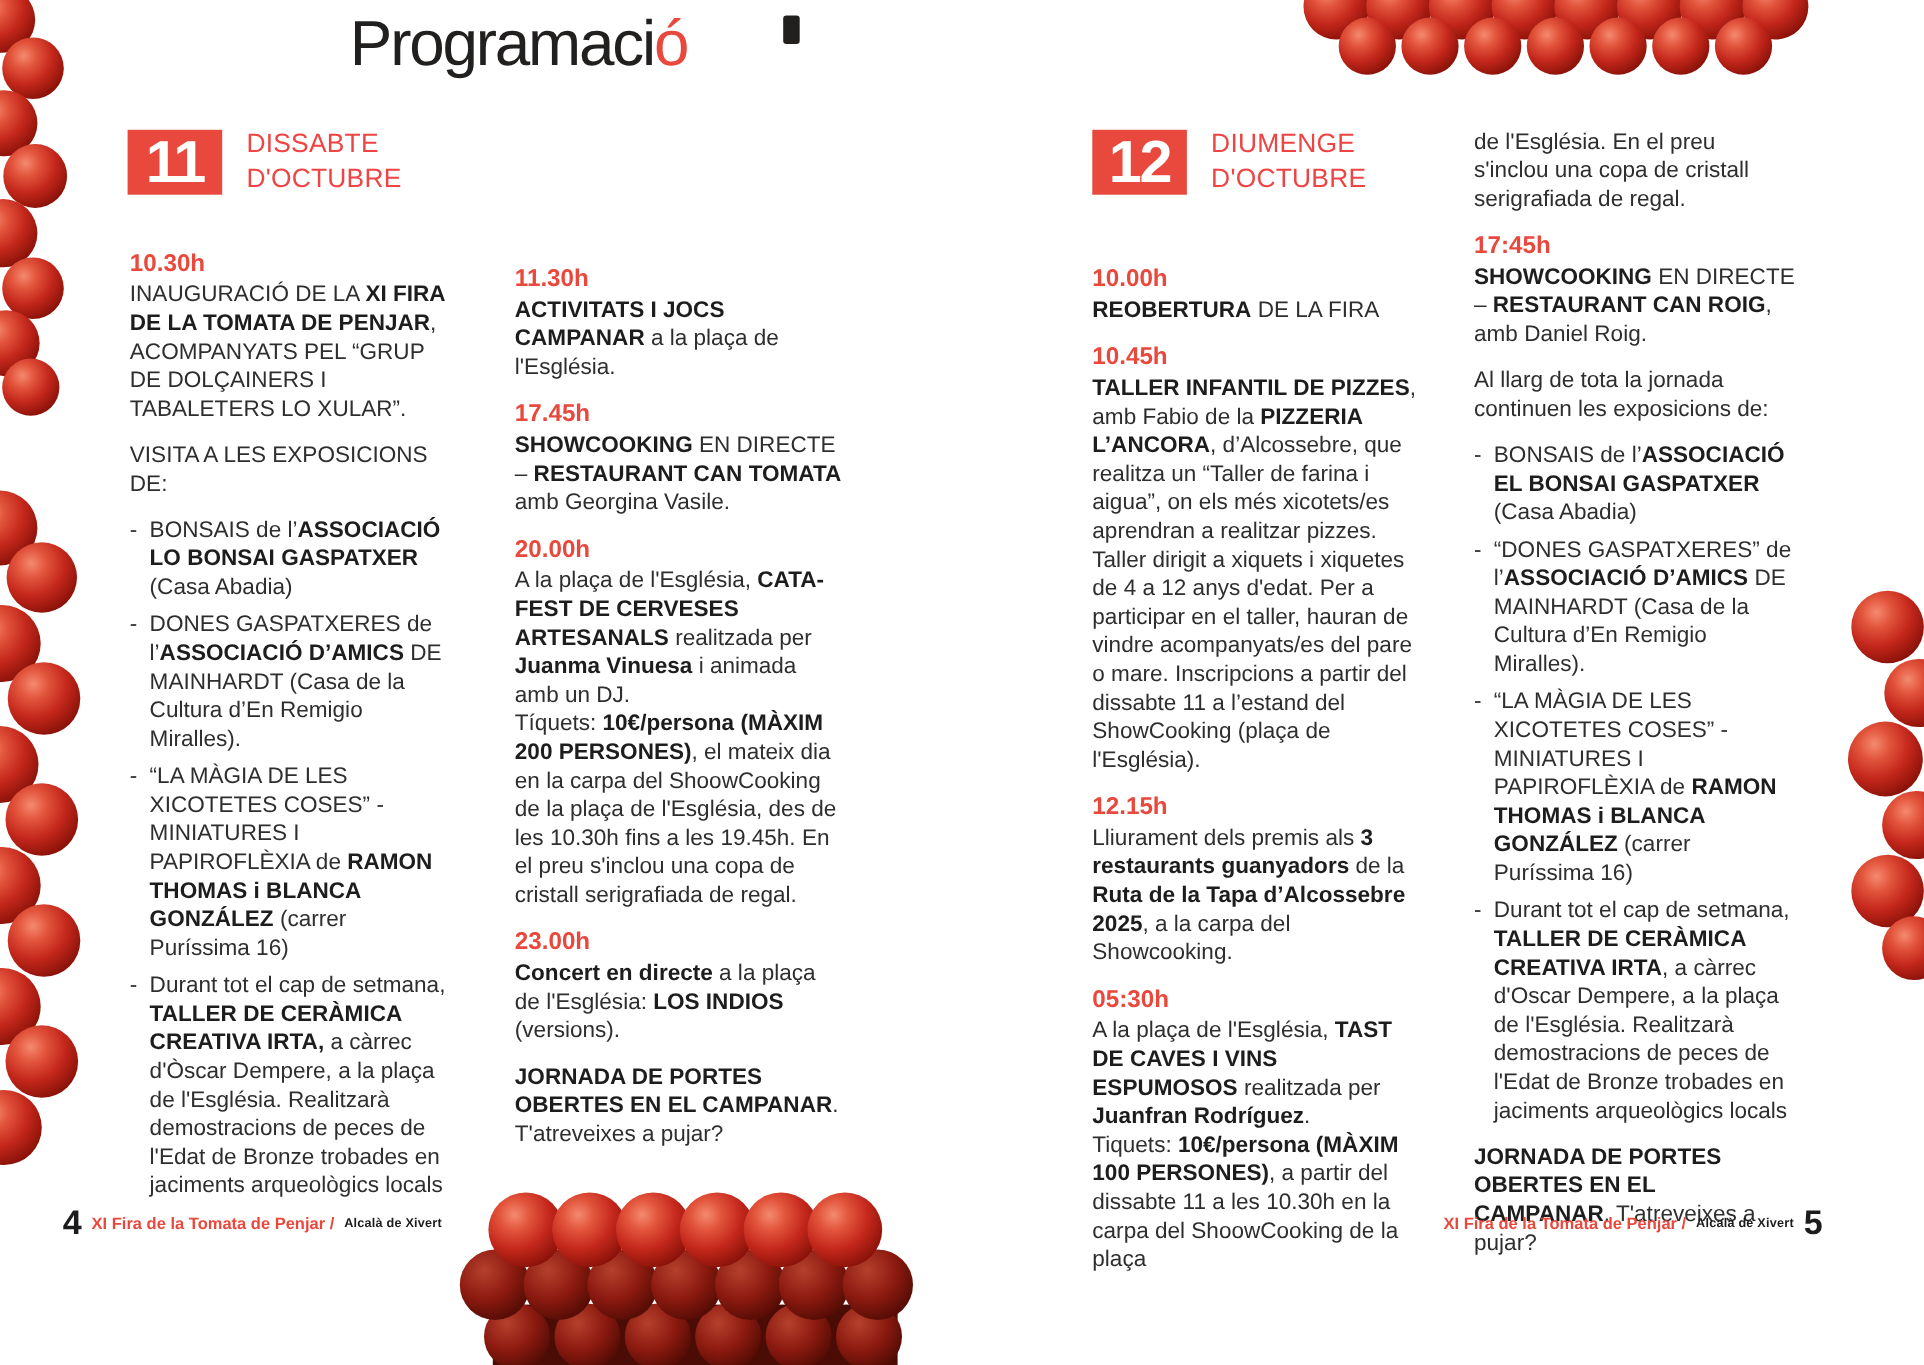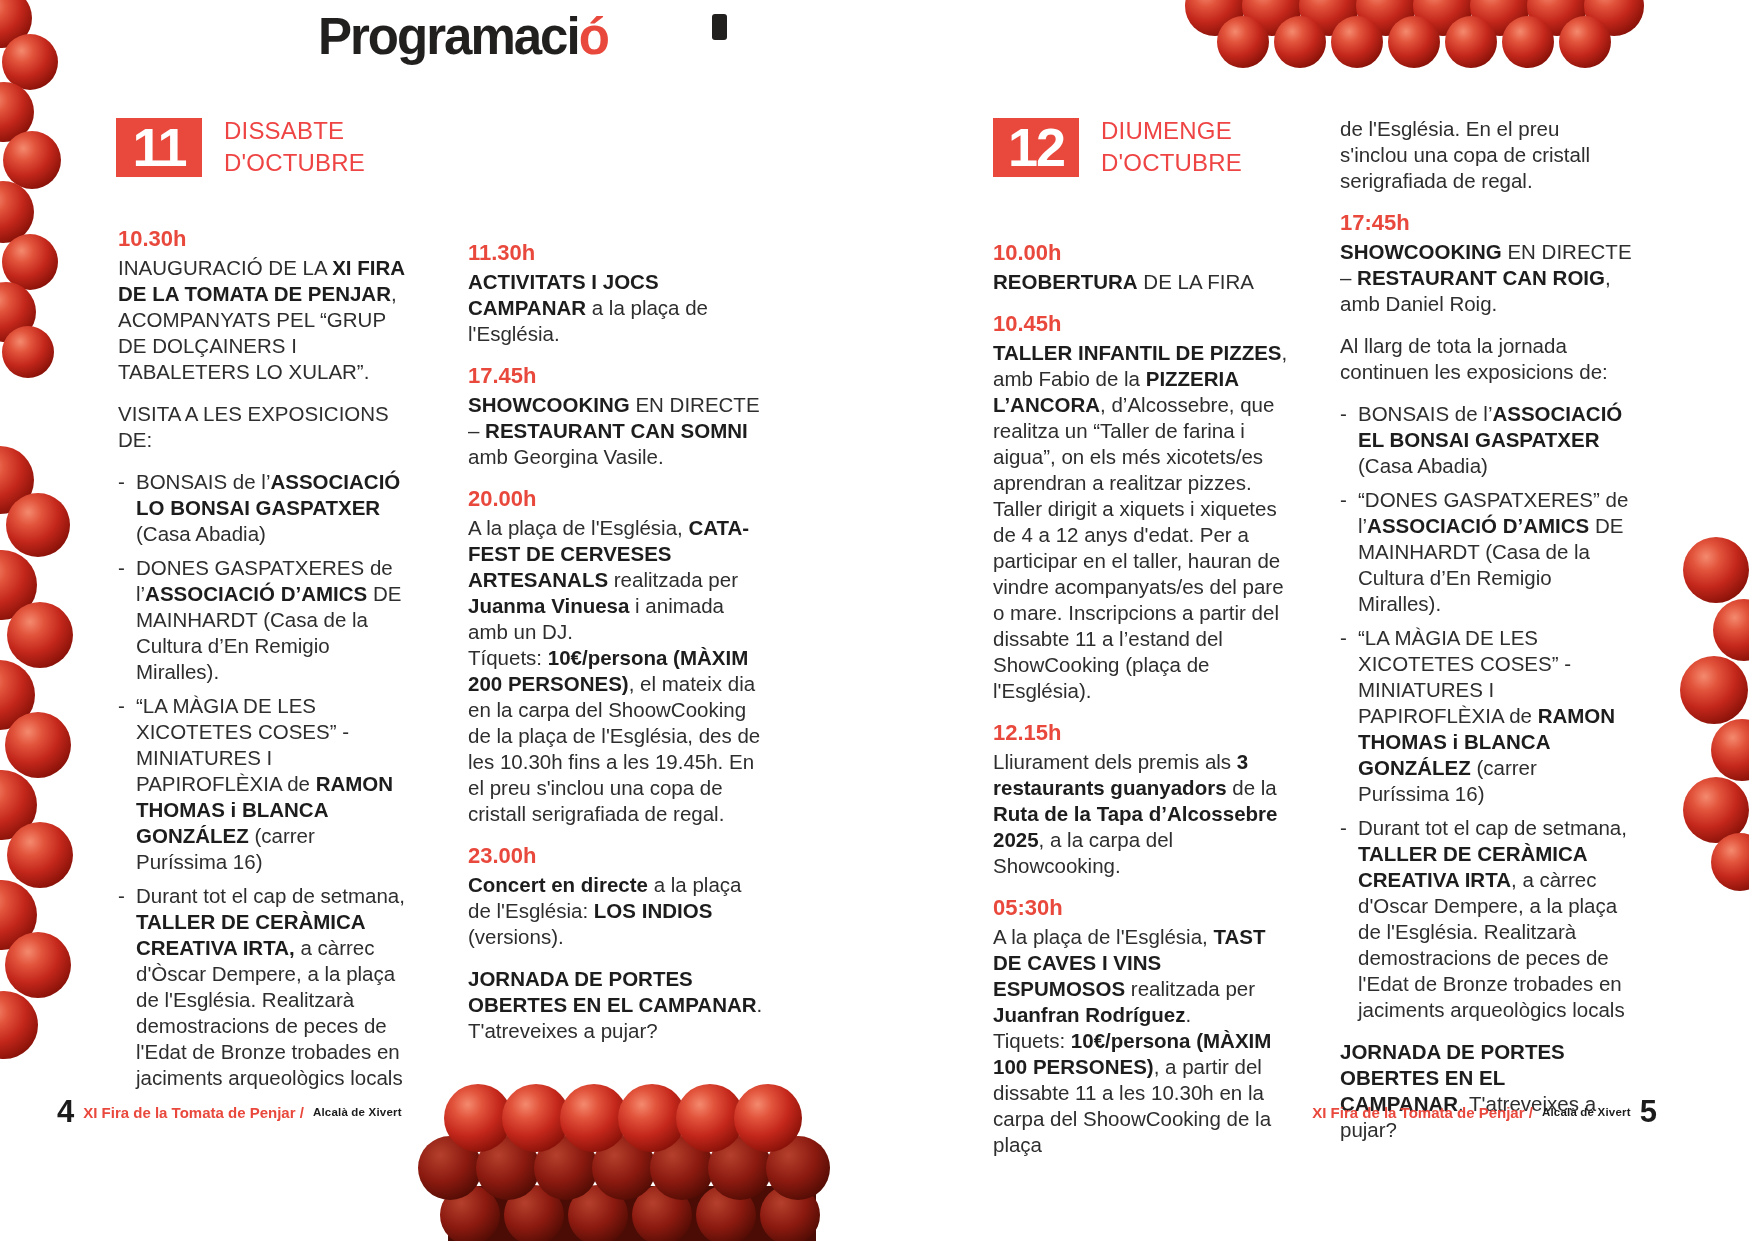--- a/index.html
+++ b/index.html
@@ -8,21 +8,21 @@
     --ink-strong:#1d1d1d;
   }
   html,body{margin:0;padding:0;background:#ffffff;}
   .sheet{
     position:relative;width:1749px;height:1241px;background:#ffffff;
     overflow:hidden;font-family:"Liberation Sans", sans-serif;color:var(--ink);
   }
   .deco{position:absolute;left:0;top:0;width:1749px;height:1241px;pointer-events:none;}
   .title{
     position:absolute;left:318px;top:10px;margin:0;
-    font-size:51px;font-weight:700;letter-spacing:-2px;color:#221f1f;line-height:1.05;
+    font-size:58px;font-weight:400;letter-spacing:-2px;color:#221f1f;line-height:1.05;
   }
   .title .red{color:var(--accent);}
   .title-dot{
     position:absolute;left:712px;top:14px;width:15px;height:26px;background:#221f1f;border-radius:3px;
   }
   .day-header{position:absolute;display:flex;align-items:center;gap:22px;}
   .day-box{
     width:86px;height:59px;background:var(--accent);color:#ffffff;
     display:flex;align-items:center;justify-content:center;
     font-size:54px;font-weight:700;letter-spacing:-2px;
@@ -188,21 +188,21 @@
         </div>
       </div>
     </div>
   <div class="col" style="left:468px;top:240px;width:300px;">
       <div class="block time-block">
         <div class="time">11.30h</div>
         <div class="runs"><span class="b">ACTIVITATS I JOCS CAMPANAR</span><span> a la plaça de l'Església.</span></div>
       </div>
       <div class="block time-block">
         <div class="time">17.45h</div>
-        <div class="runs"><span class="b">SHOWCOOKING</span><span> EN DIRECTE – </span><span class="b">RESTAURANT CAN SOMNI</span><span> amb Georgina Vasile.</span></div>
+        <div class="runs"><span class="b">SHOWCOOKING</span><span> EN DIRECTE – </span><span class="b">RESTAURANT CAN TOMATA</span><span> amb Georgina Vasile.</span></div>
       </div>
       <div class="block time-block">
         <div class="time">20.00h</div>
         <div class="runs"><span>A la plaça de l'Església, </span><span class="b">CATA-FEST DE CERVESES ARTESANALS</span><span> realitzada per </span><span class="b">Juanma Vinuesa</span><span> i animada amb un DJ.</span><br><span>Tíquets: </span><span class="b">10€/persona (MÀXIM 200 PERSONES)</span><span>, el mateix dia en la carpa del ShoowCooking de la plaça de l'Església, des de les 10.30h fins a les 19.45h. En el preu s'inclou una copa de cristall serigrafiada de regal.</span></div>
       </div>
       <div class="block time-block">
         <div class="time">23.00h</div>
         <div class="runs"><span class="b">Concert en directe</span><span> a la plaça de l'Església: </span><span class="b">LOS INDIOS</span><span> (versions).</span></div>
       </div>
       <div class="block para">

